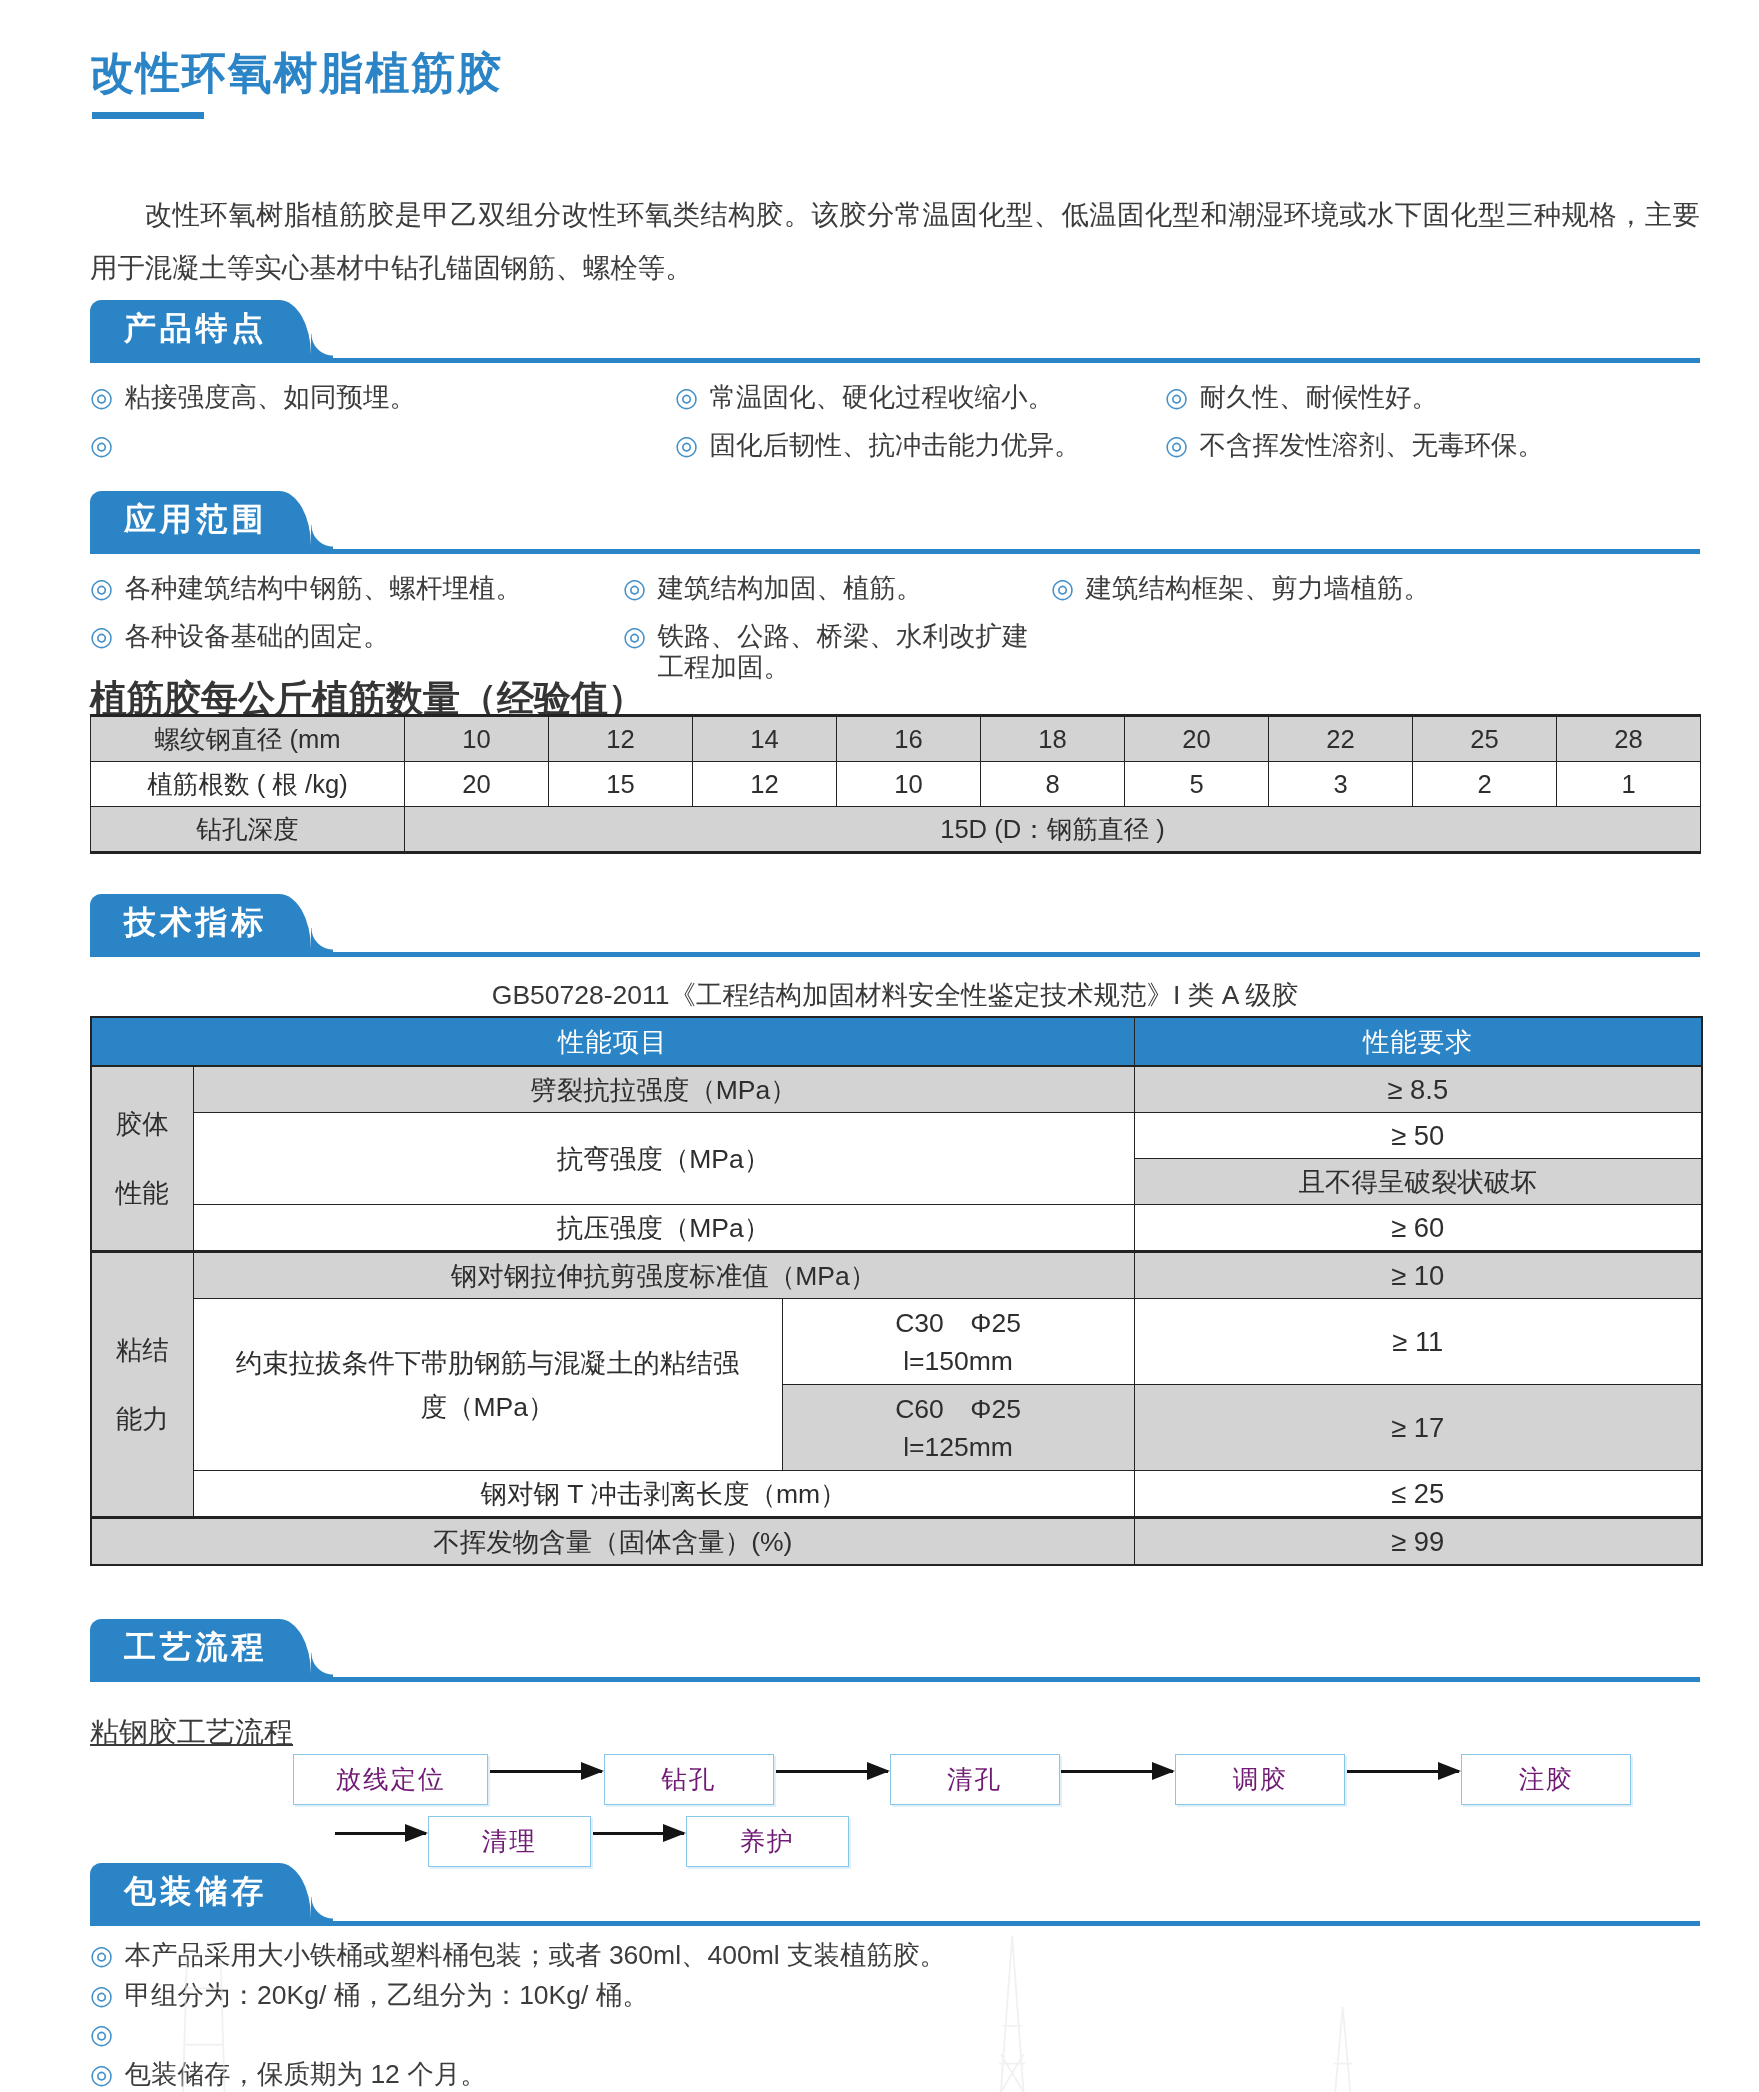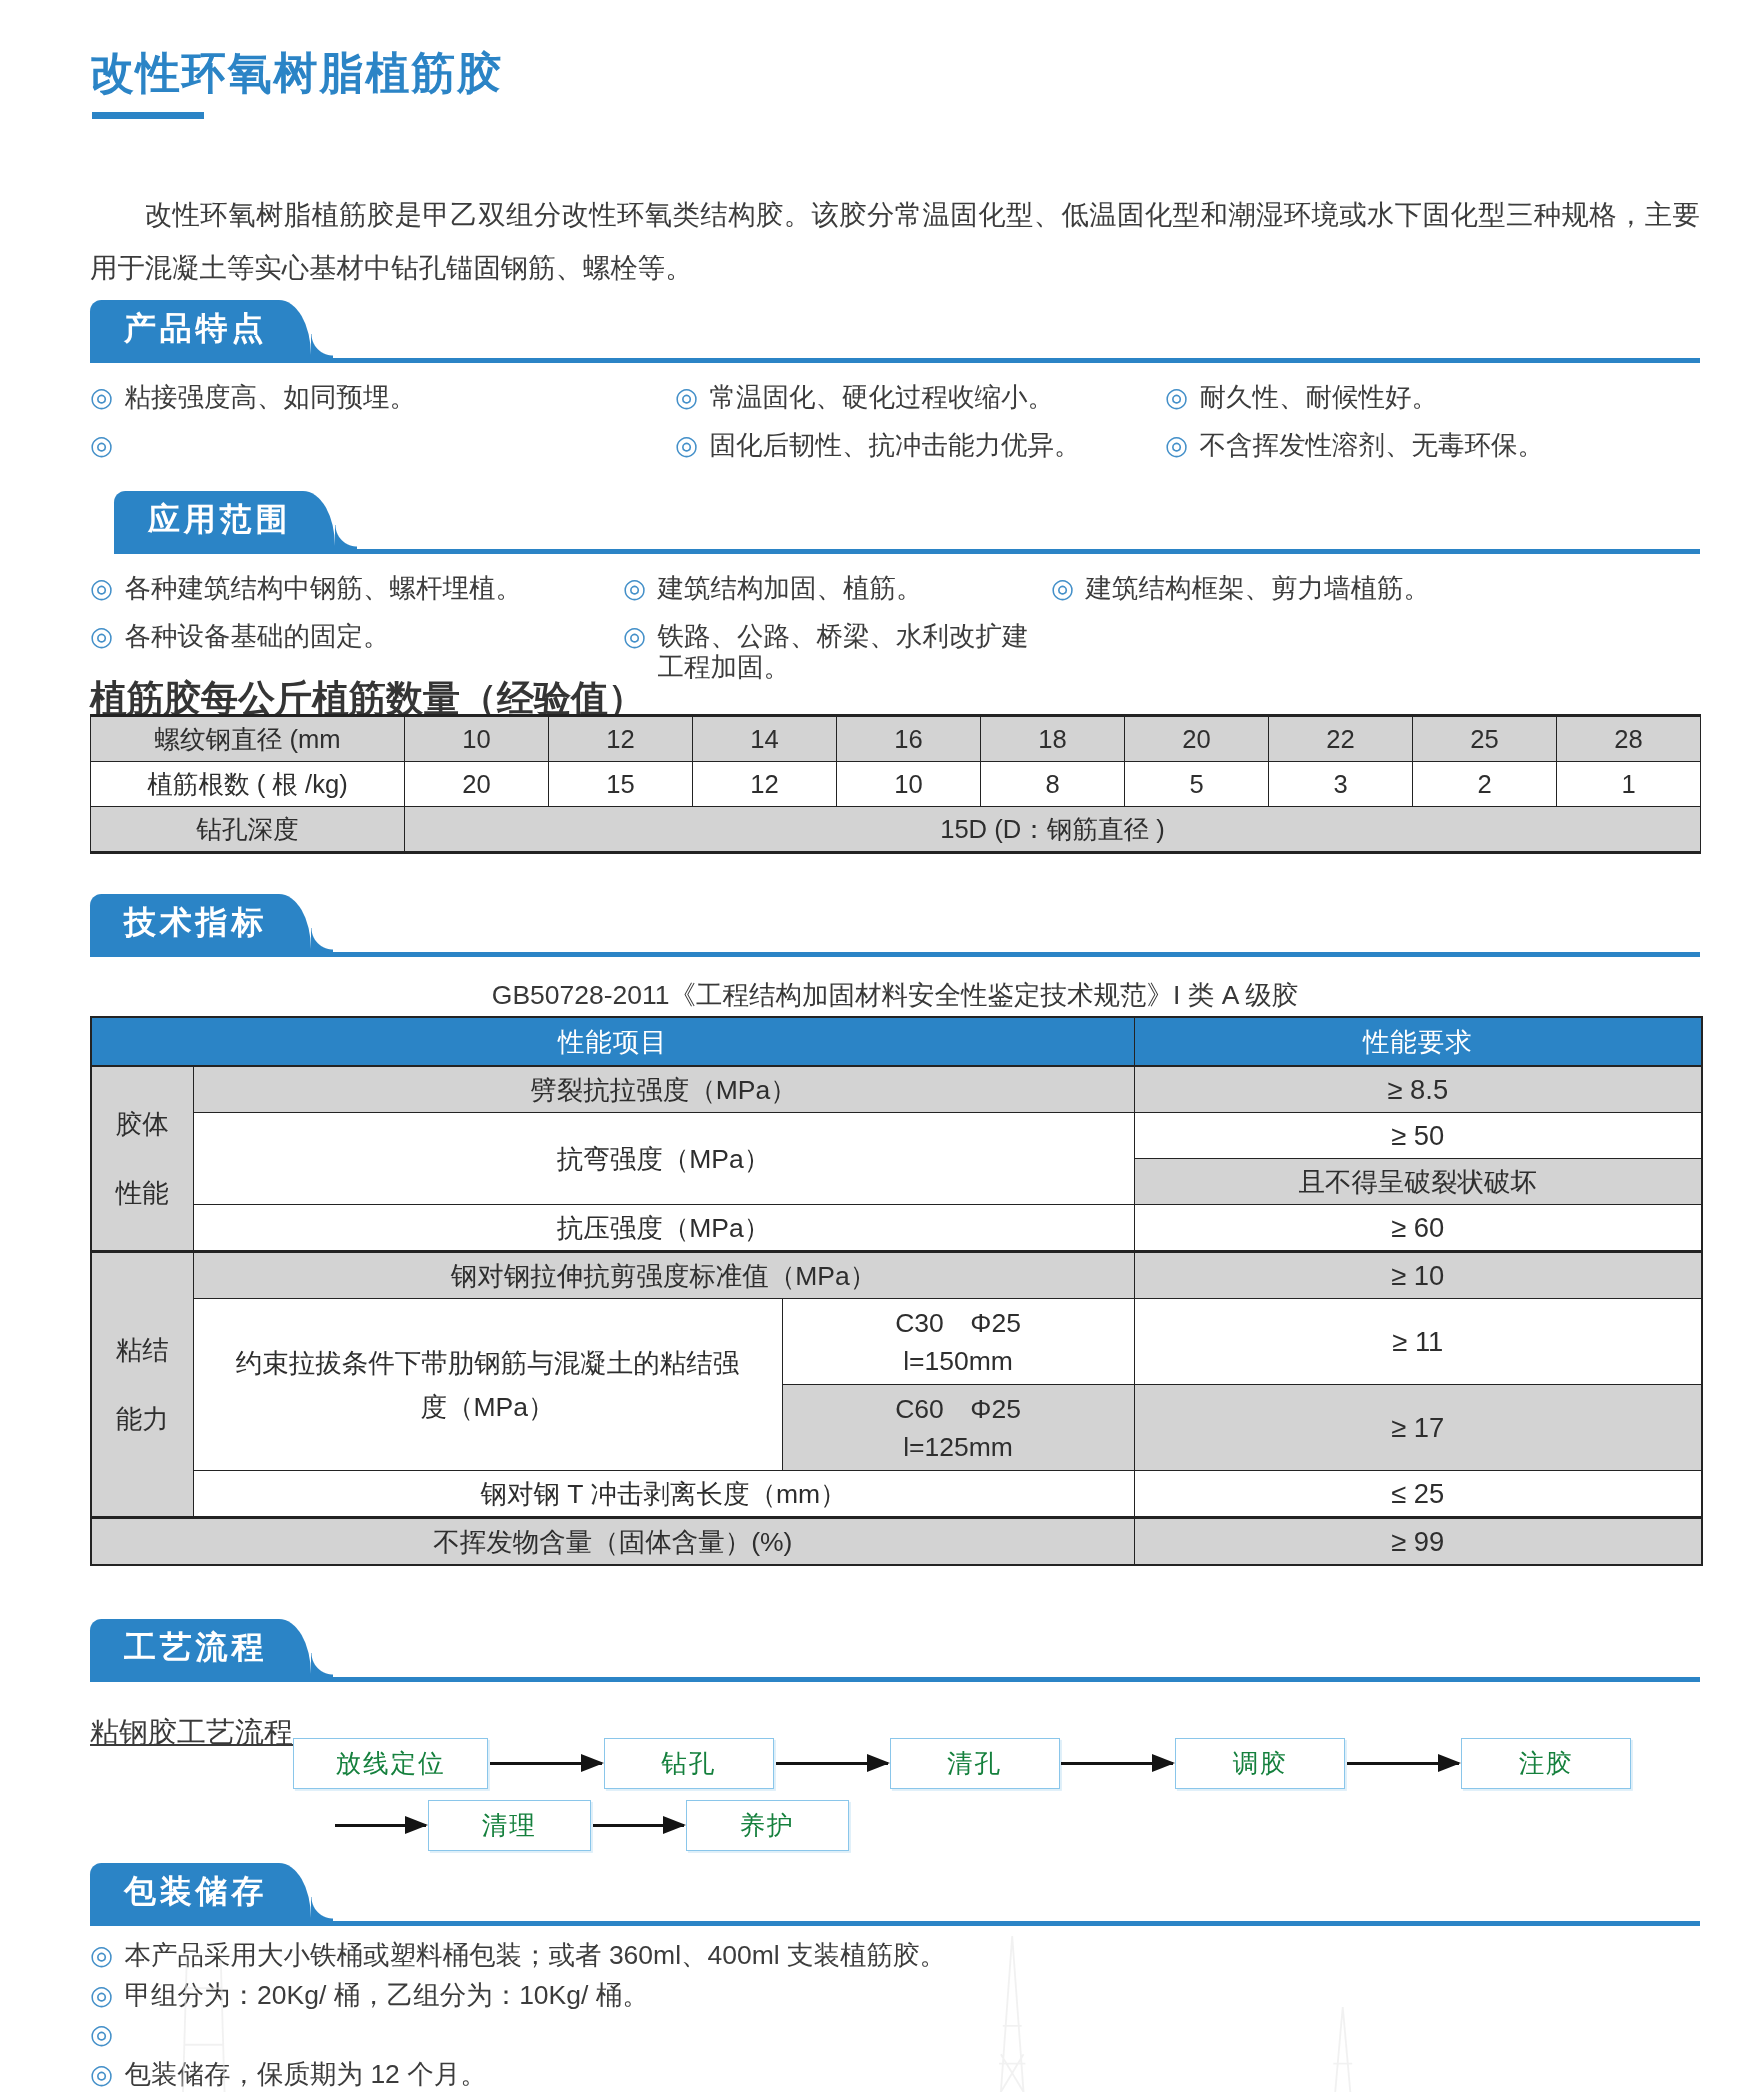--- a/index.html
+++ b/index.html
@@ -76,41 +76,42 @@
   .spec-table td.req{font-size:27.4px;}
 
   
   .process-sub{top:1713px;font-size:29px;color:#3a3a3a;text-decoration:underline;}
   .flow-row{position:absolute;display:flex;align-items:center;}
   .flow-row1{left:293px;top:1738px;}
   .flow-row2{left:333px;top:1800px;}
   .flow-box{
     height:49px;border:1.9px solid var(--boxblue);background:#fff;
     display:flex;align-items:center;justify-content:center;
-    font-size:25.6px;color:#15803d;letter-spacing:1.9px;
+    font-size:25.6px;color:#701a75;letter-spacing:1.9px;
     box-shadow:1.9px 1.9px 0 rgba(138,198,234,0.28);
+    margin-top:16px;
   }
   .w1{width:193px;} .w2{width:168px;} .w3{width:161px;}
   .flow-arrow{position:relative;width:112px;height:2.8px;background:#141414;margin:0 1.9px;flex:0 0 auto;}
   .flow-arrow.short{width:91px;}
   .flow-arrow::after{
     content:"";position:absolute;right:-1.9px;top:-8.5px;width:0;height:0;
     border-left:23px solid #141414;border-top:9.5px solid transparent;border-bottom:9.5px solid transparent;
   }
 
   
   .pack-list{top:1940px;font-size:26.5px;}
   .pack-list .bullet-item{margin-bottom:8.5px;line-height:31px;}
 
   
   .watermark{position:absolute;left:0;bottom:0;pointer-events:none;opacity:.55;}
 
   
   #sec-features{top:301px;}
-  #sec-apps{top:492px;margin-left:24px;}
+  #sec-apps{top:492px;}
   #sec-specs{top:895px;}
   #sec-process{top:1620px;}
   #sec-packaging{top:1864px;}
 </style>
 </head>
 <body>
 
 <h1 class="abs page-title">改性环氧树脂植筋胶</h1>
 <div class="title-dash"></div>
 

